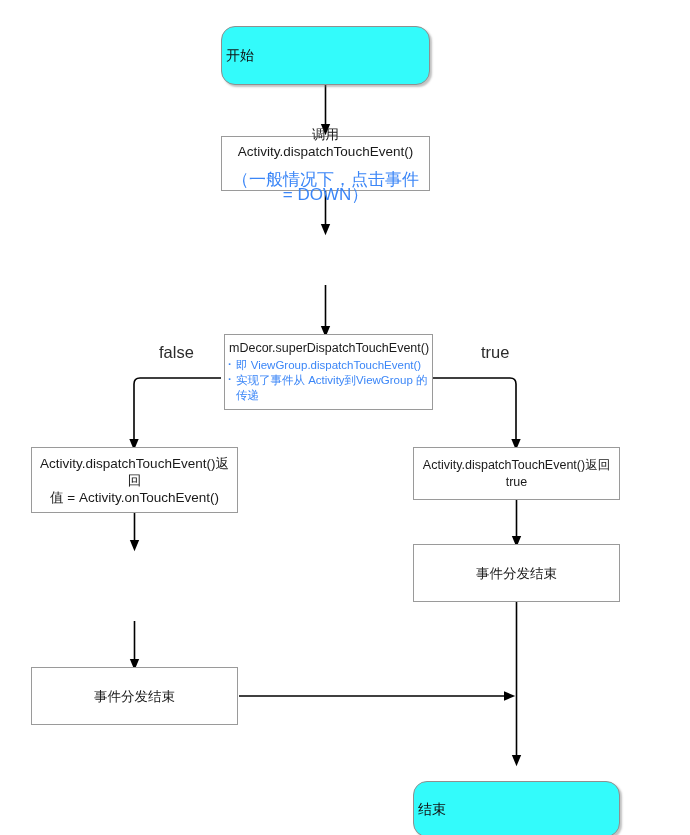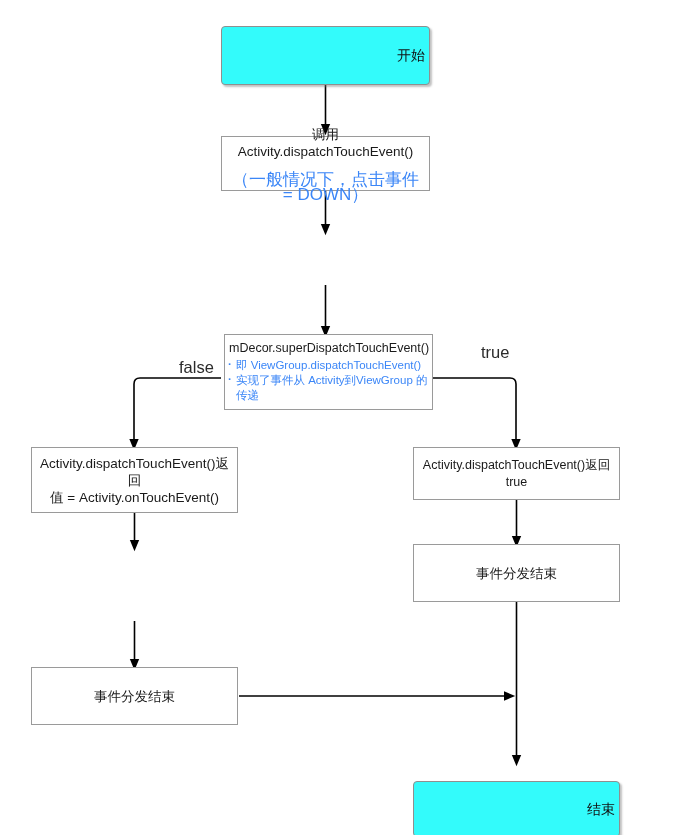--- a/index.html
+++ b/index.html
@@ -72,23 +72,23 @@
   .node .sub {
     text-align: center;
     font-size: 17px;
     line-height: 15px;
     color: #3b86f7;
     padding: 0 3px;
   }
   .terminator {
     background: #33fbfb;
     border: 1px solid #8f8f8f;
-    border-radius: 4px;
+    border-radius: 14px;
     box-shadow: 2px 2px 2px rgba(120,120,120,0.45);
-    align-items: flex-end;
+    align-items: flex-start;
     justify-content: center;
   }
   .terminator .title {
     font-size: 14px;
     color: #111111;
   }
   .branch-label {
     position: absolute;
     font-size: 16.5px;
     color: #2b2b2b;
@@ -131,21 +131,21 @@
 
 
   <div class="node" style="left:224px; top:334px; width:209px; height:76px; justify-content:flex-start; padding-top:5px;">
     <div class="title" style="font-size:12.5px;">mDecor.superDispatchTouchEvent()</div>
     <ul class="bullets">
       <li>即 ViewGroup.dispatchTouchEvent()</li>
       <li>实现了事件从 Activity到ViewGroup 的传递</li>
     </ul>
   </div>
 
-  <div class="branch-label" style="left:159px; top:358px;margin-left:20px;">false</div>
+  <div class="branch-label" style="left:159px; top:343px;">false</div>
   <div class="branch-label" style="left:481px; top:343px;">true</div>
 
   <div class="node" style="left:31px; top:447px; width:207px; height:66px;">
     <div class="title">Activity.dispatchTouchEvent()返回</div>
     <div class="title">值 = Activity.onTouchEvent()</div>
   </div>
 
 
   <div class="node" style="left:31px; top:667px; width:207px; height:58px;">
     <div class="title">事件分发结束</div>

